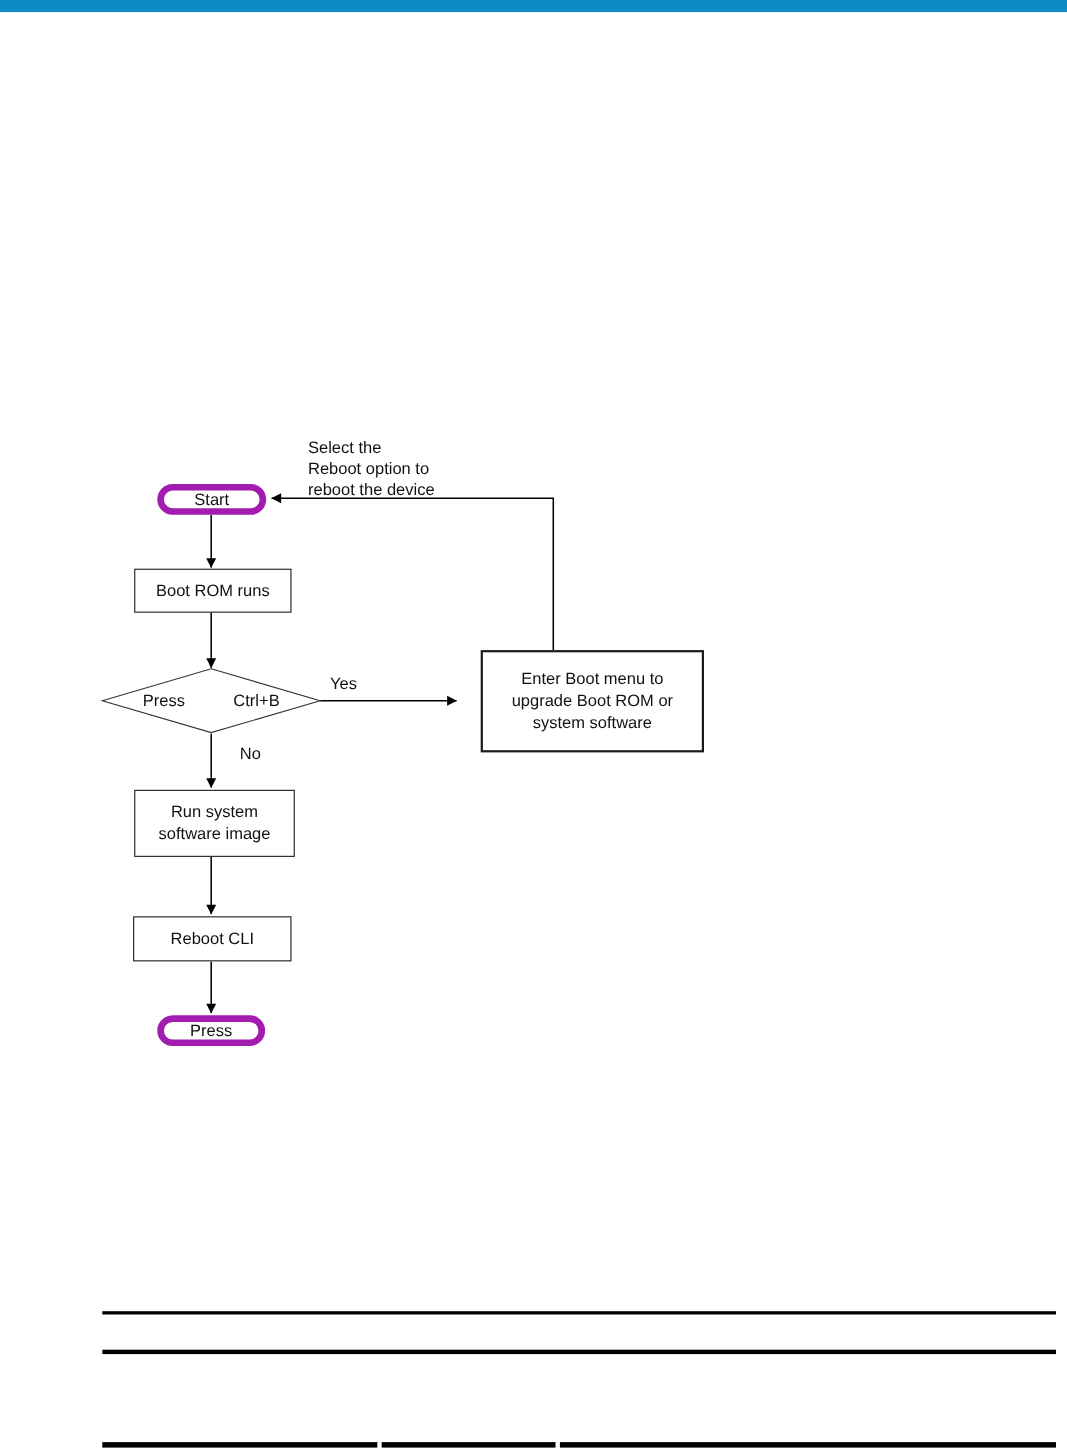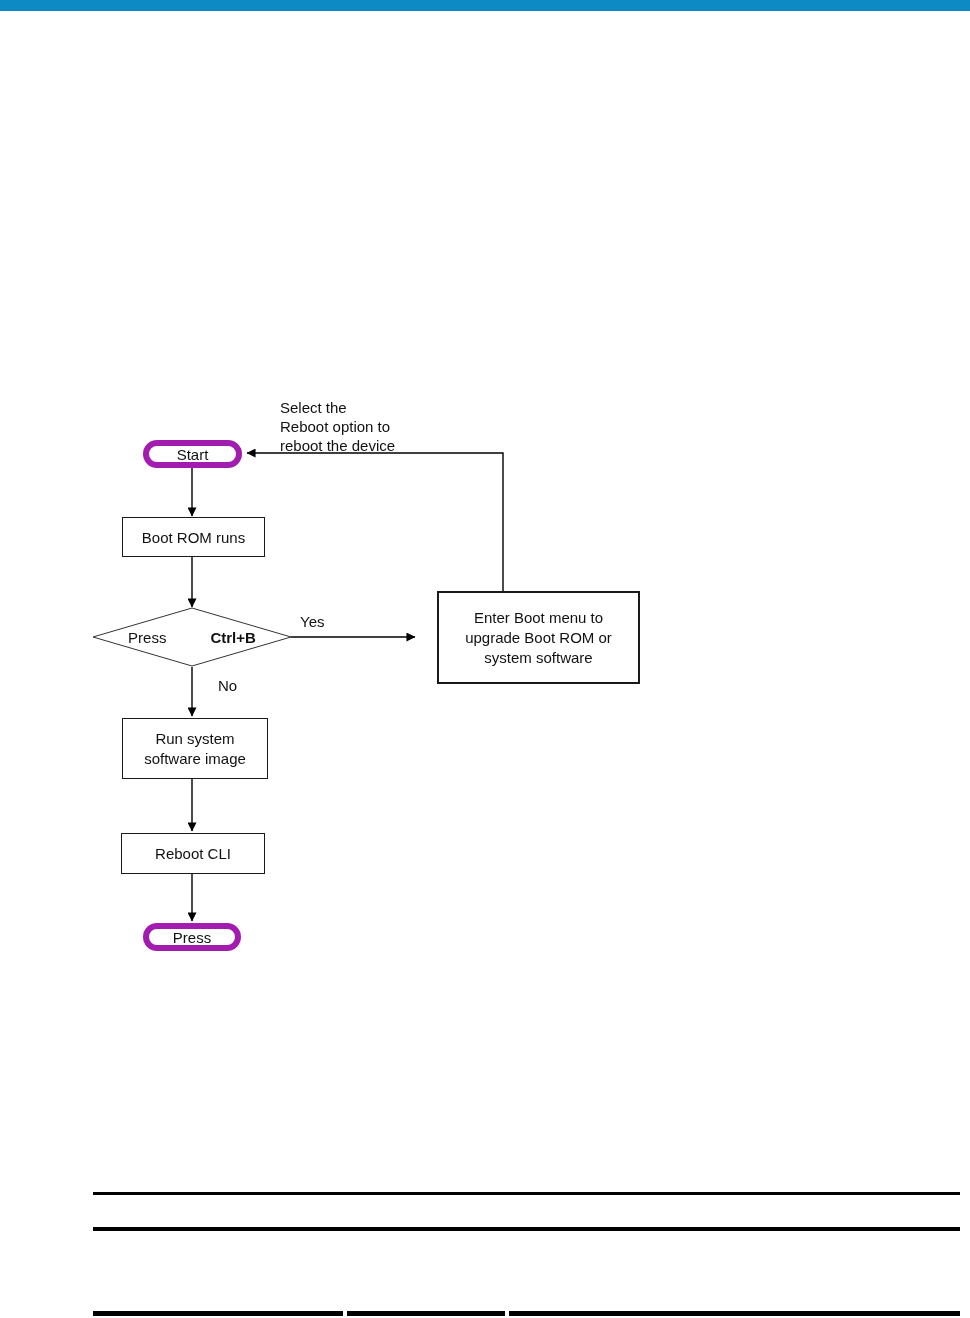--- a/index.html
+++ b/index.html
@@ -29,21 +29,21 @@
   .rect-hv { border: 2px solid #1a1a1a; }
   .capsule { border: 6px solid #a21caf; border-radius: 15px; }
   .multiline span { display: block; }
   .decision-text {
     position: absolute; z-index: 2;
     display: flex; align-items: center; justify-content: center;
     font-size: 15px; color: #111111; text-align: right;
     background: transparent;
     gap: 44px;
   }
-  .decision-text b { font-weight: bold; margin-left: 0; }
+  .decision-text b { font-weight: normal; margin-left: 0; }
   .edge-label {
     position: absolute; z-index: 2;
     font-size: 15px; color: #111111;
     background: #ffffff; padding: 0 2px;
   }
   .annotation {
     position: absolute; z-index: 2;
     left: 280px; top: 398px; width: 176px;
     font-size: 15px; color: #111111;
     line-height: 19px;

